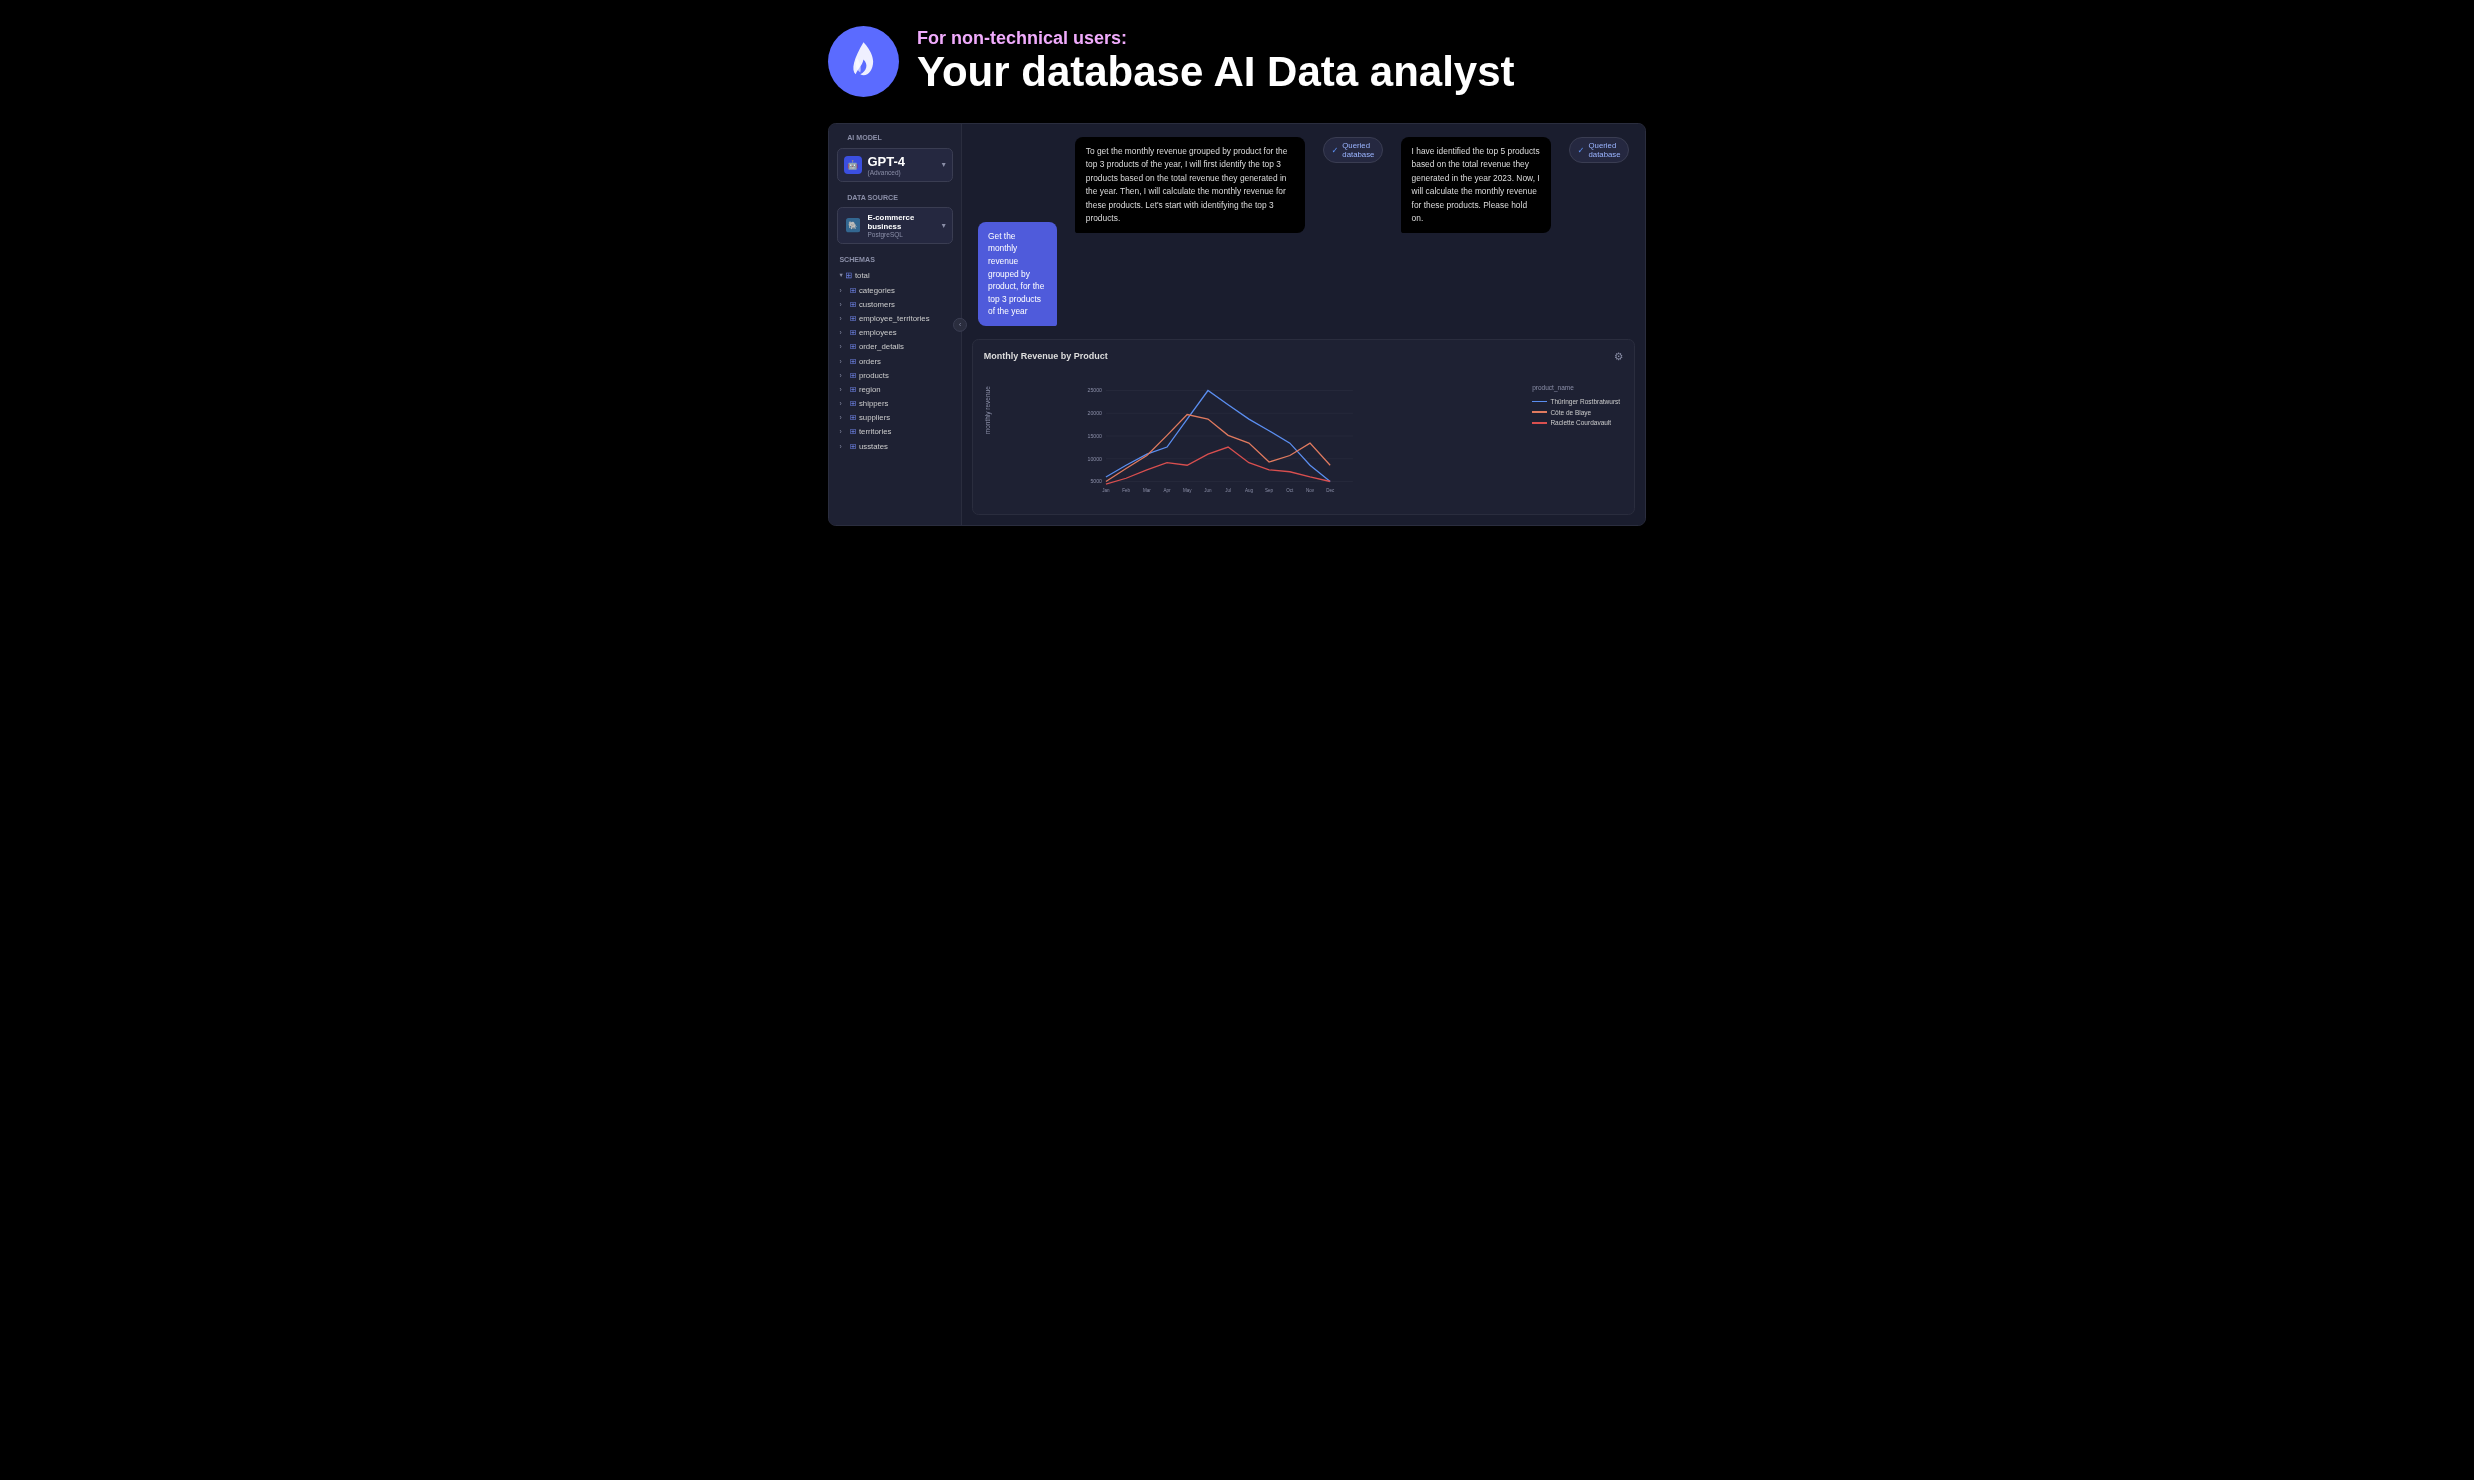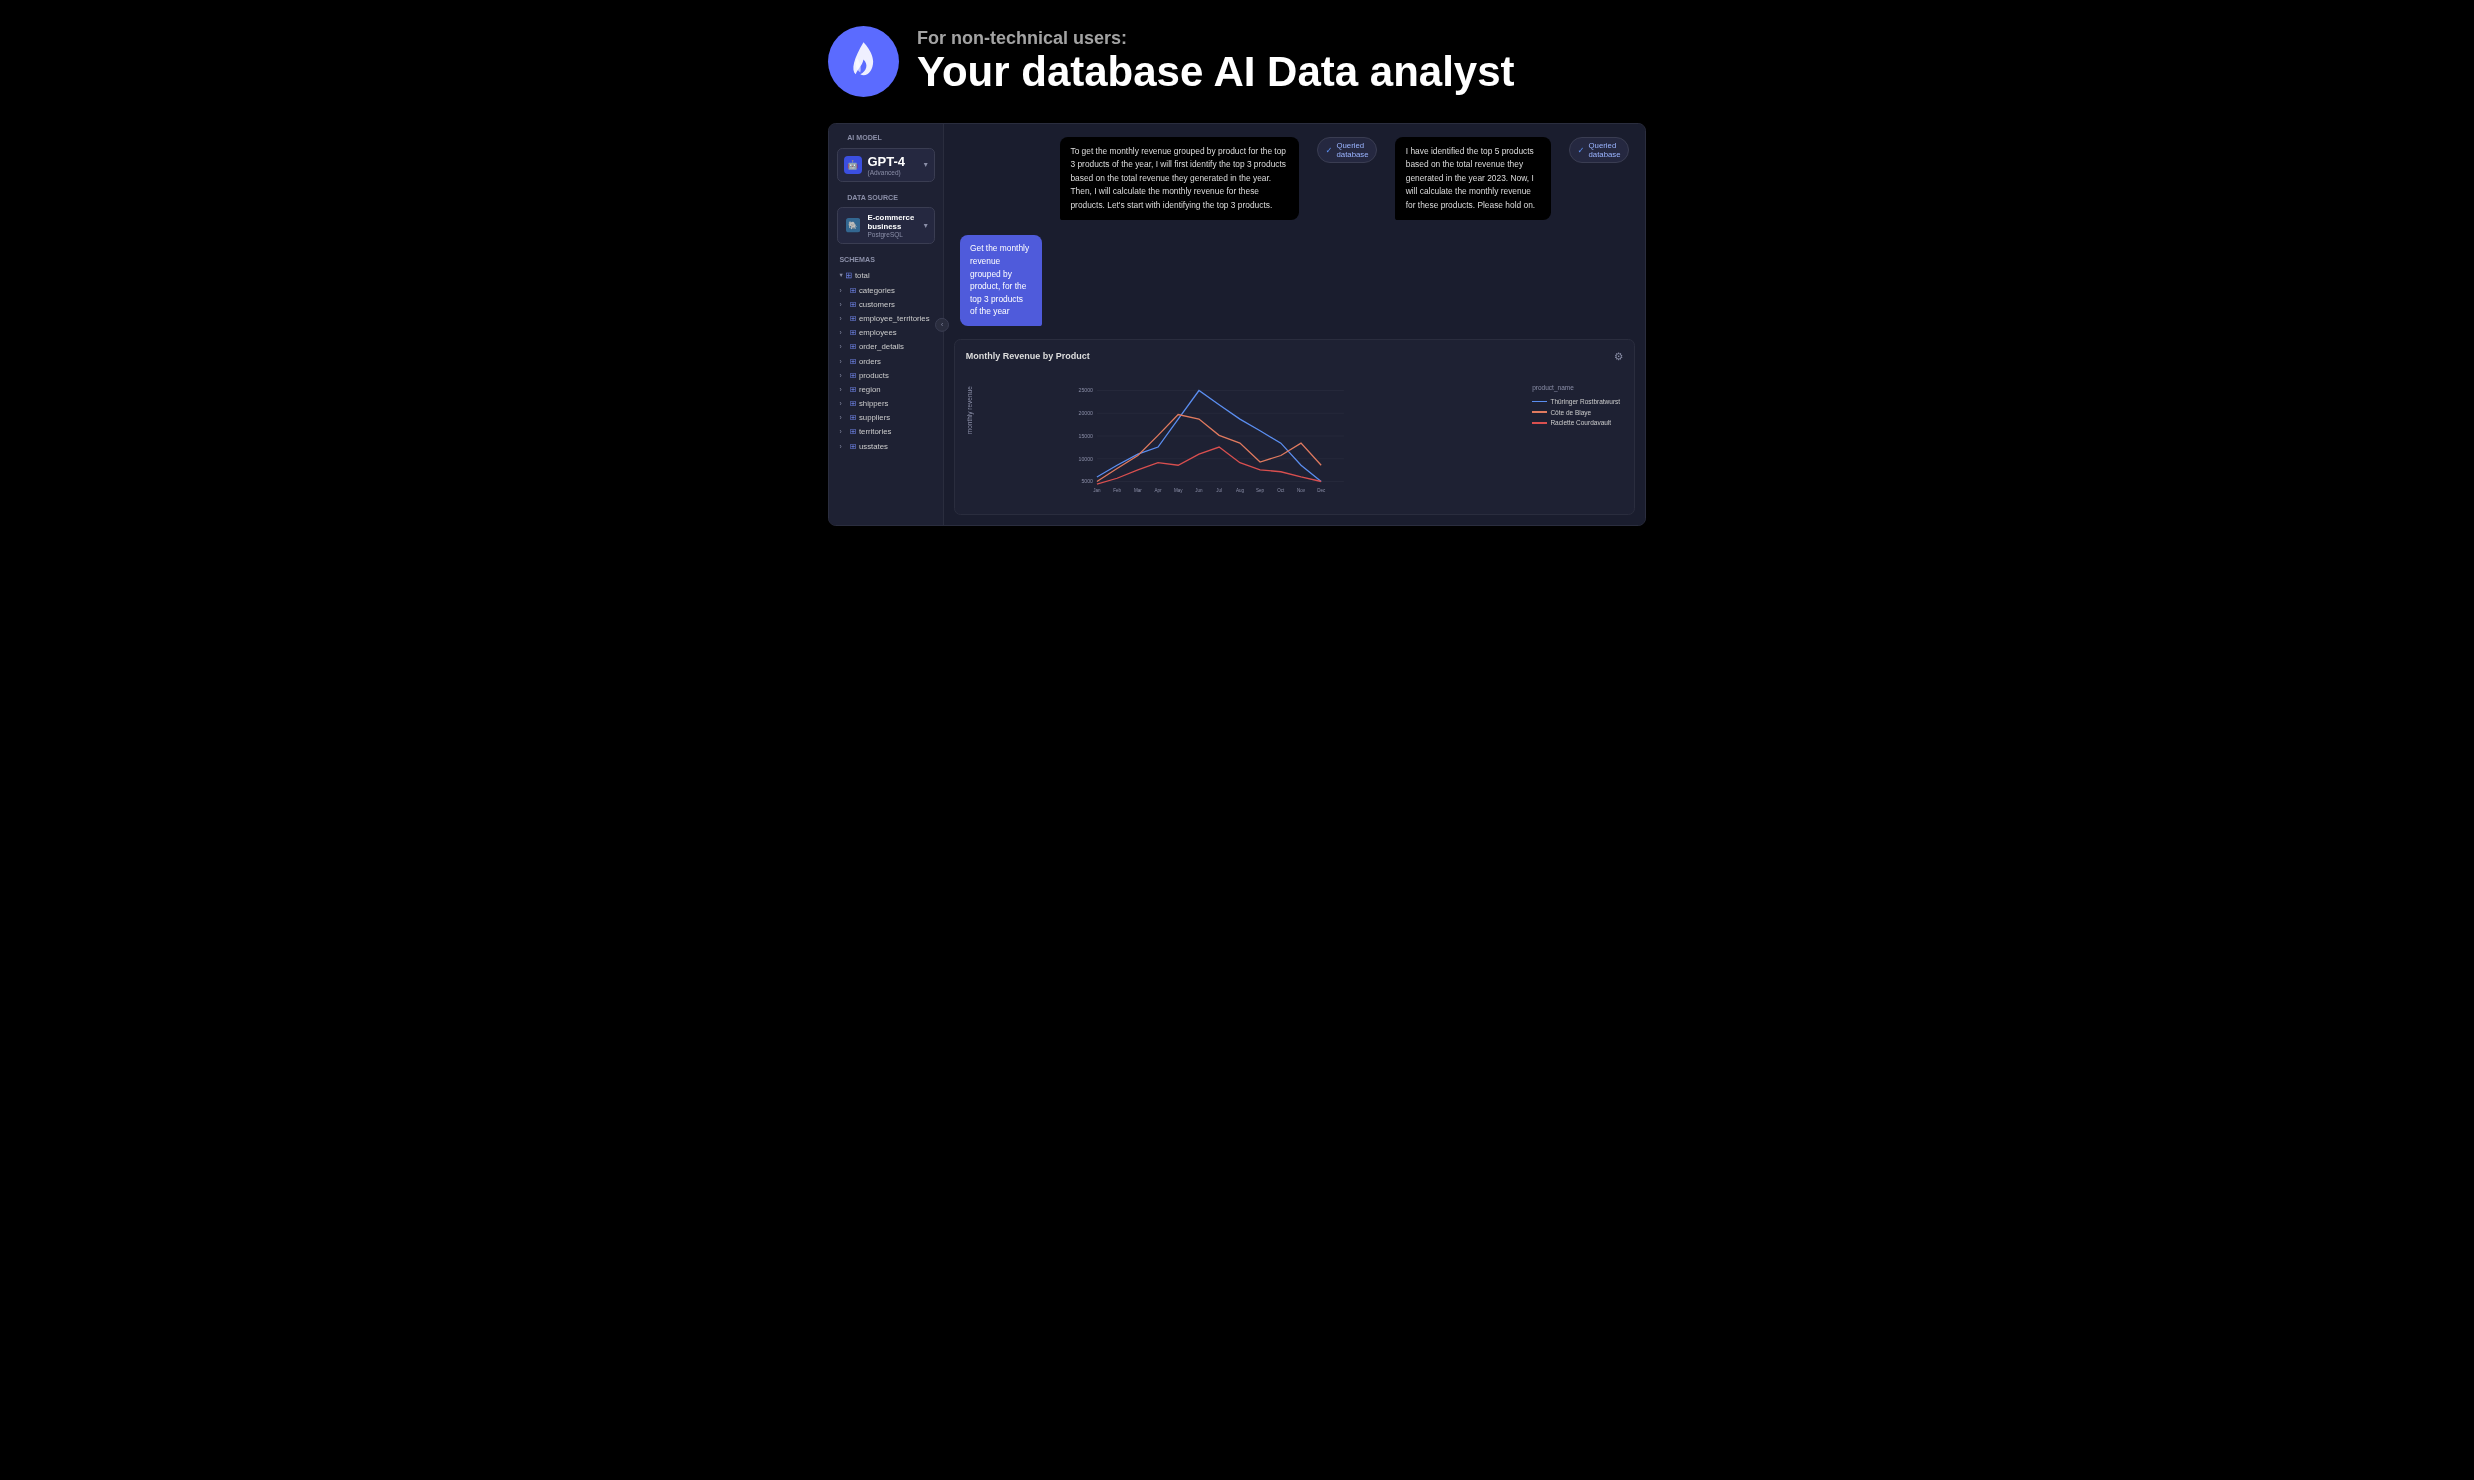--- a/index.html
+++ b/index.html
@@ -36,21 +36,21 @@
     .logo-circle svg {
       width: 39px;
       height: 45px;
     }
     .header-text {
       color: #fff;
     }
     .header-text .subtitle {
       font-size: 18px;
       font-weight: 600;
-      color: #a3a3a3;
+      color: #f0abfc;
     }
     .header-text .title {
       font-size: 42px;
       font-weight: 700;
       line-height: 1.1;
     }
 
     
     .ui-panel {
       width: 100%;
@@ -58,21 +58,21 @@
       background: #1a1d2e;
       border-radius: 7.8px;
       border: 0.6px solid #2a2d3e;
       display: flex;
       overflow: hidden;
       min-height: 403px;
     }
 
     
     .sidebar {
-      width: 115px;
+      width: 133px;
       flex-shrink: 0;
       background: #1e2133;
       border-right: 0.6px solid #2a2d3e;
       padding: 10.4px 0;
       overflow-y: auto;
     }
     .sidebar-section-label {
       color: #8b8fa8;
       font-size: 7.1px;
       font-weight: 600;

